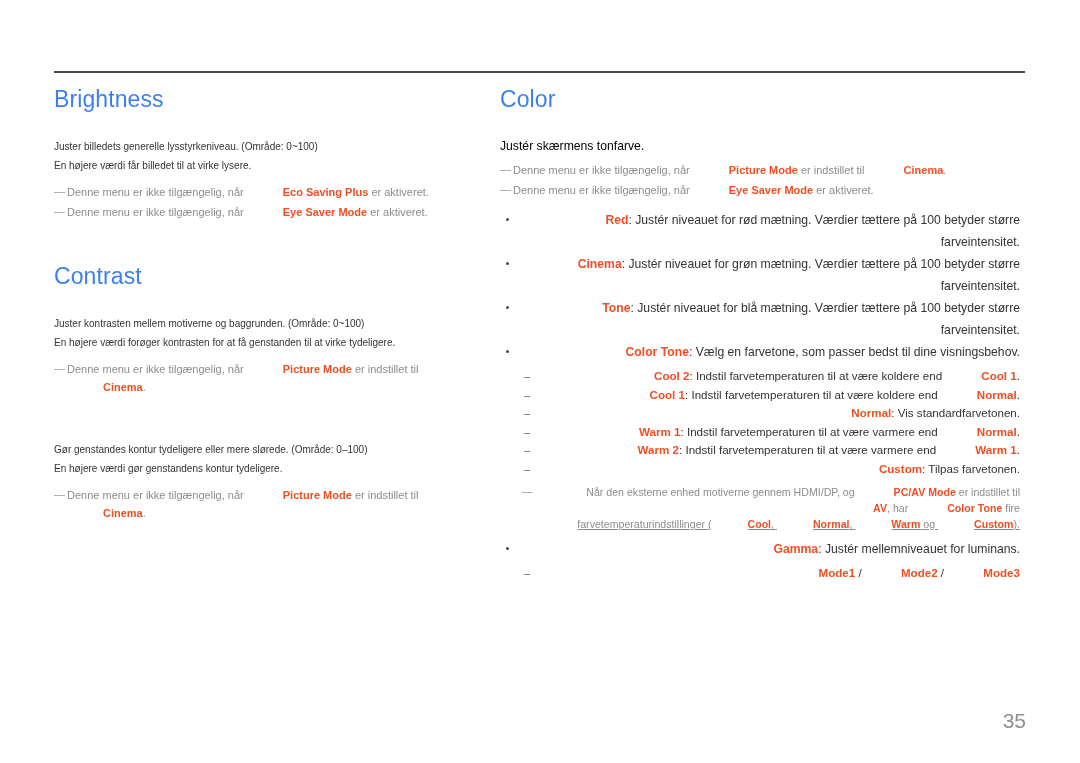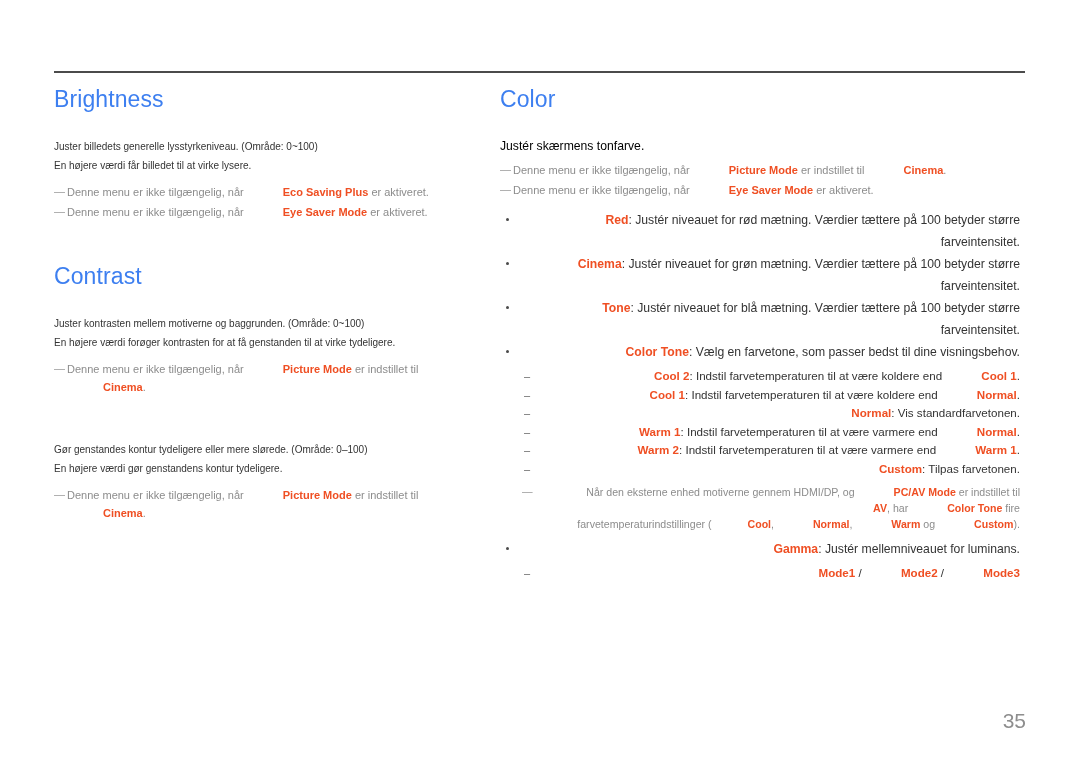--- a/index.html
+++ b/index.html
@@ -140,20 +140,21 @@
   }
   .sub-note .note-mark {
     position: absolute;
     left: 0;
     top: -1px;
     color: #9a9a9a;
   }
   .sub-note .cont {
     display: block;
     padding-left: 5px;
+    text-decoration: underline;
   }
   .page-number {
     position: absolute;
     right: 54px;
     bottom: 30px;
     font-size: 21px;
     color: #8e8e8e;
   }
   .sep-gap { height: 6px; }
 </style>

